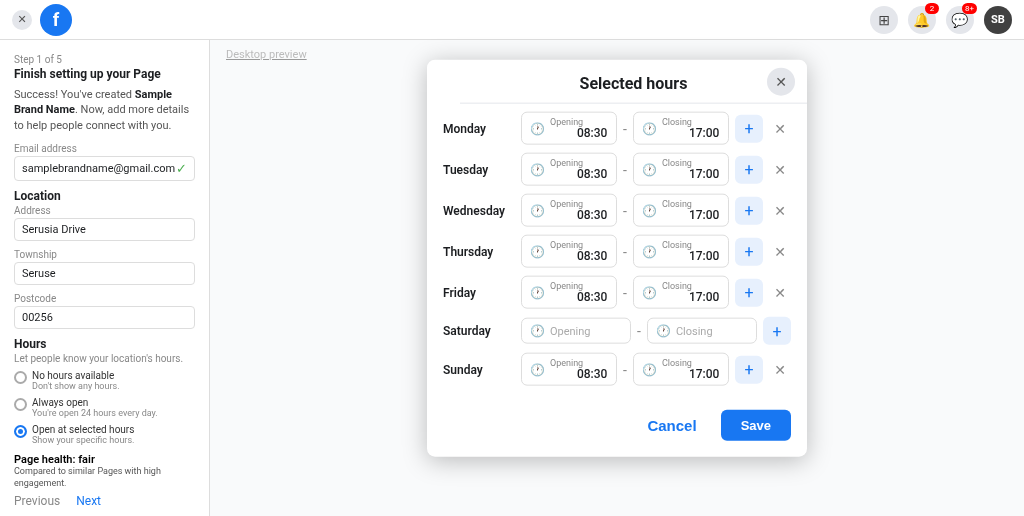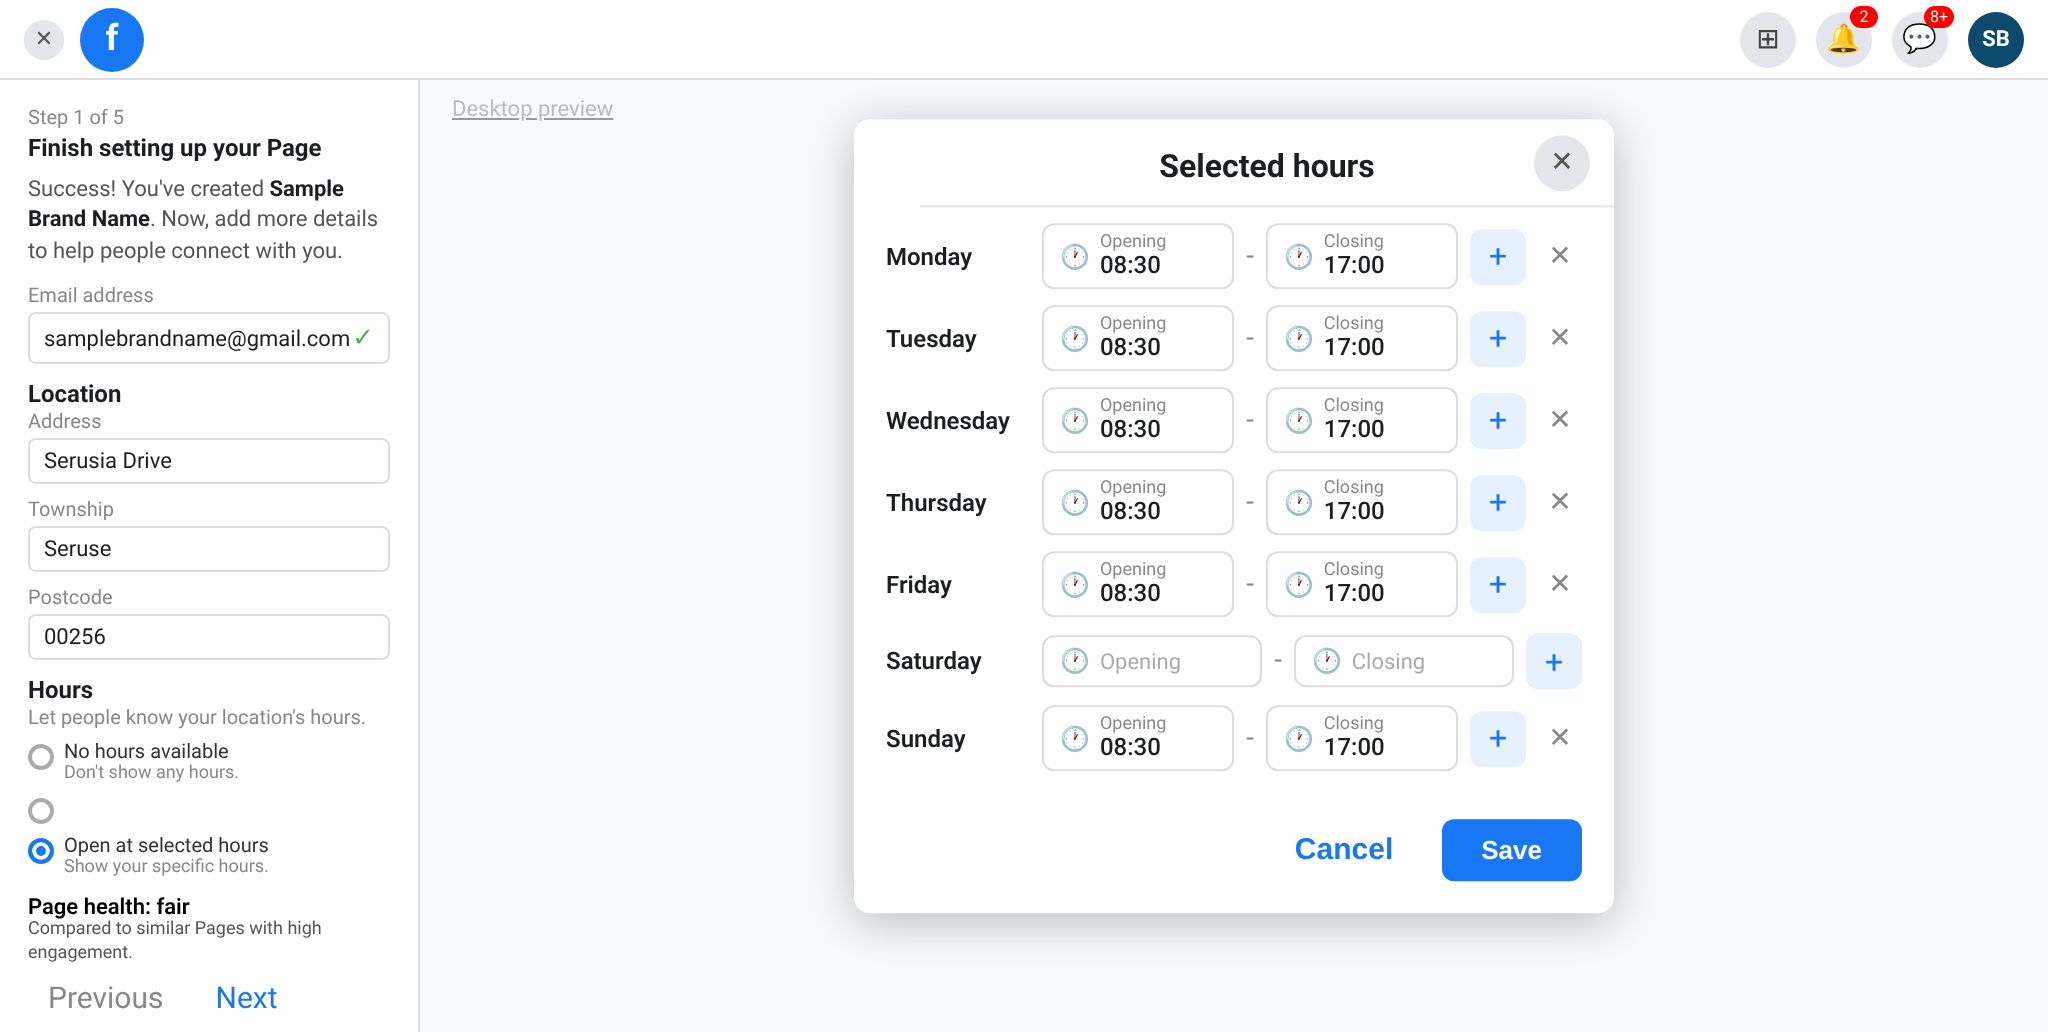--- a/index.html
+++ b/index.html
@@ -56,21 +56,21 @@
       color: white;
       font-size: 8px;
       border-radius: 8px;
       padding: 1px 3px;
       min-width: 14px;
       text-align: center;
     }
     .avatar-circle {
       width: 28px; height: 28px;
       border-radius: 50%;
-      background: #0c4a6e;
+      background: #404040;
       color: white;
       display: flex; align-items: center; justify-content: center;
       font-size: 11px; font-weight: bold; cursor: pointer;
     }
 
     
     .left-panel {
       position: absolute;
       top: 40px; left: 0;
       width: 210px;
@@ -108,21 +108,21 @@
     .radio-text { font-size: 10px; color: #333; }
     .radio-text small { color: #888; display: block; font-size: 9px; }
     .health-row { margin-top: 8px; }
     .health-title { font-size: 11px; font-weight: 600; }
     .health-desc { font-size: 9px; color: #555; margin-bottom: 4px; line-height: 1.3; }
     .bottom-nav {
       position: absolute;
       bottom: 8px; left: 14px;
       display: flex; gap: 16px;
     }
-    .nav-btn { font-size: 15px; color: #888; cursor: pointer; margin-left: 10px; }
+    .nav-btn { font-size: 12px; color: #888; cursor: pointer; }
     .nav-btn.active { color: #1877f2; }
 
     
     .main-area {
       position: absolute;
       top: 40px; left: 210px; right: 0;
       height: 476px;
       background: #f0f2f5;
       text-decoration: underline;
     }
@@ -197,21 +197,21 @@
       align-items: center;
       border: 1px solid #ddd;
       border-radius: 6px;
       padding: 5px 8px;
       gap: 5px;
       flex: 1;
       min-width: 0;
     }
     .time-field .clock-icon { font-size: 12px; color: #888; flex-shrink: 0; }
     .time-field .time-label { font-size: 9px; color: #888; display: block; line-height: 1; }
-    .time-field .time-value { font-size: 12px; color: #1c1e21; font-weight: 500; line-height: 1; }
+    .time-field .time-value { font-size: 12px; color: #1c1e21; font-weight: 500; line-height: 1; margin-left: 27px; }
     .time-field .time-text { display: flex; flex-direction: column; }
     .dash { font-size: 14px; color: #888; flex-shrink: 0; }
     .add-btn {
       width: 28px; height: 28px;
       background: #e7f0fd;
       border-radius: 6px;
       display: flex; align-items: center; justify-content: center;
       font-size: 16px; color: #1877f2; cursor: pointer; flex-shrink: 0;
     }
     .remove-btn {
@@ -312,20 +312,24 @@
 
   <div class="radio-row">
     <div class="radio-circle"></div>
     <div class="radio-text">
       <span>No hours available</span>
       <small>Don't show any hours.</small>
     </div>
   </div>
   <div class="radio-row">
     <div class="radio-circle"></div>
+    <div class="radio-text">
+      <span>Always open</span>
+      <small>You're open 24 hours every day.</small>
+    </div>
   </div>
   <div class="radio-row">
     <div class="radio-circle active"></div>
     <div class="radio-text">
       <span>Open at selected hours</span>
       <small>Show your specific hours.</small>
     </div>
   </div>
 
   <div class="health-row">

